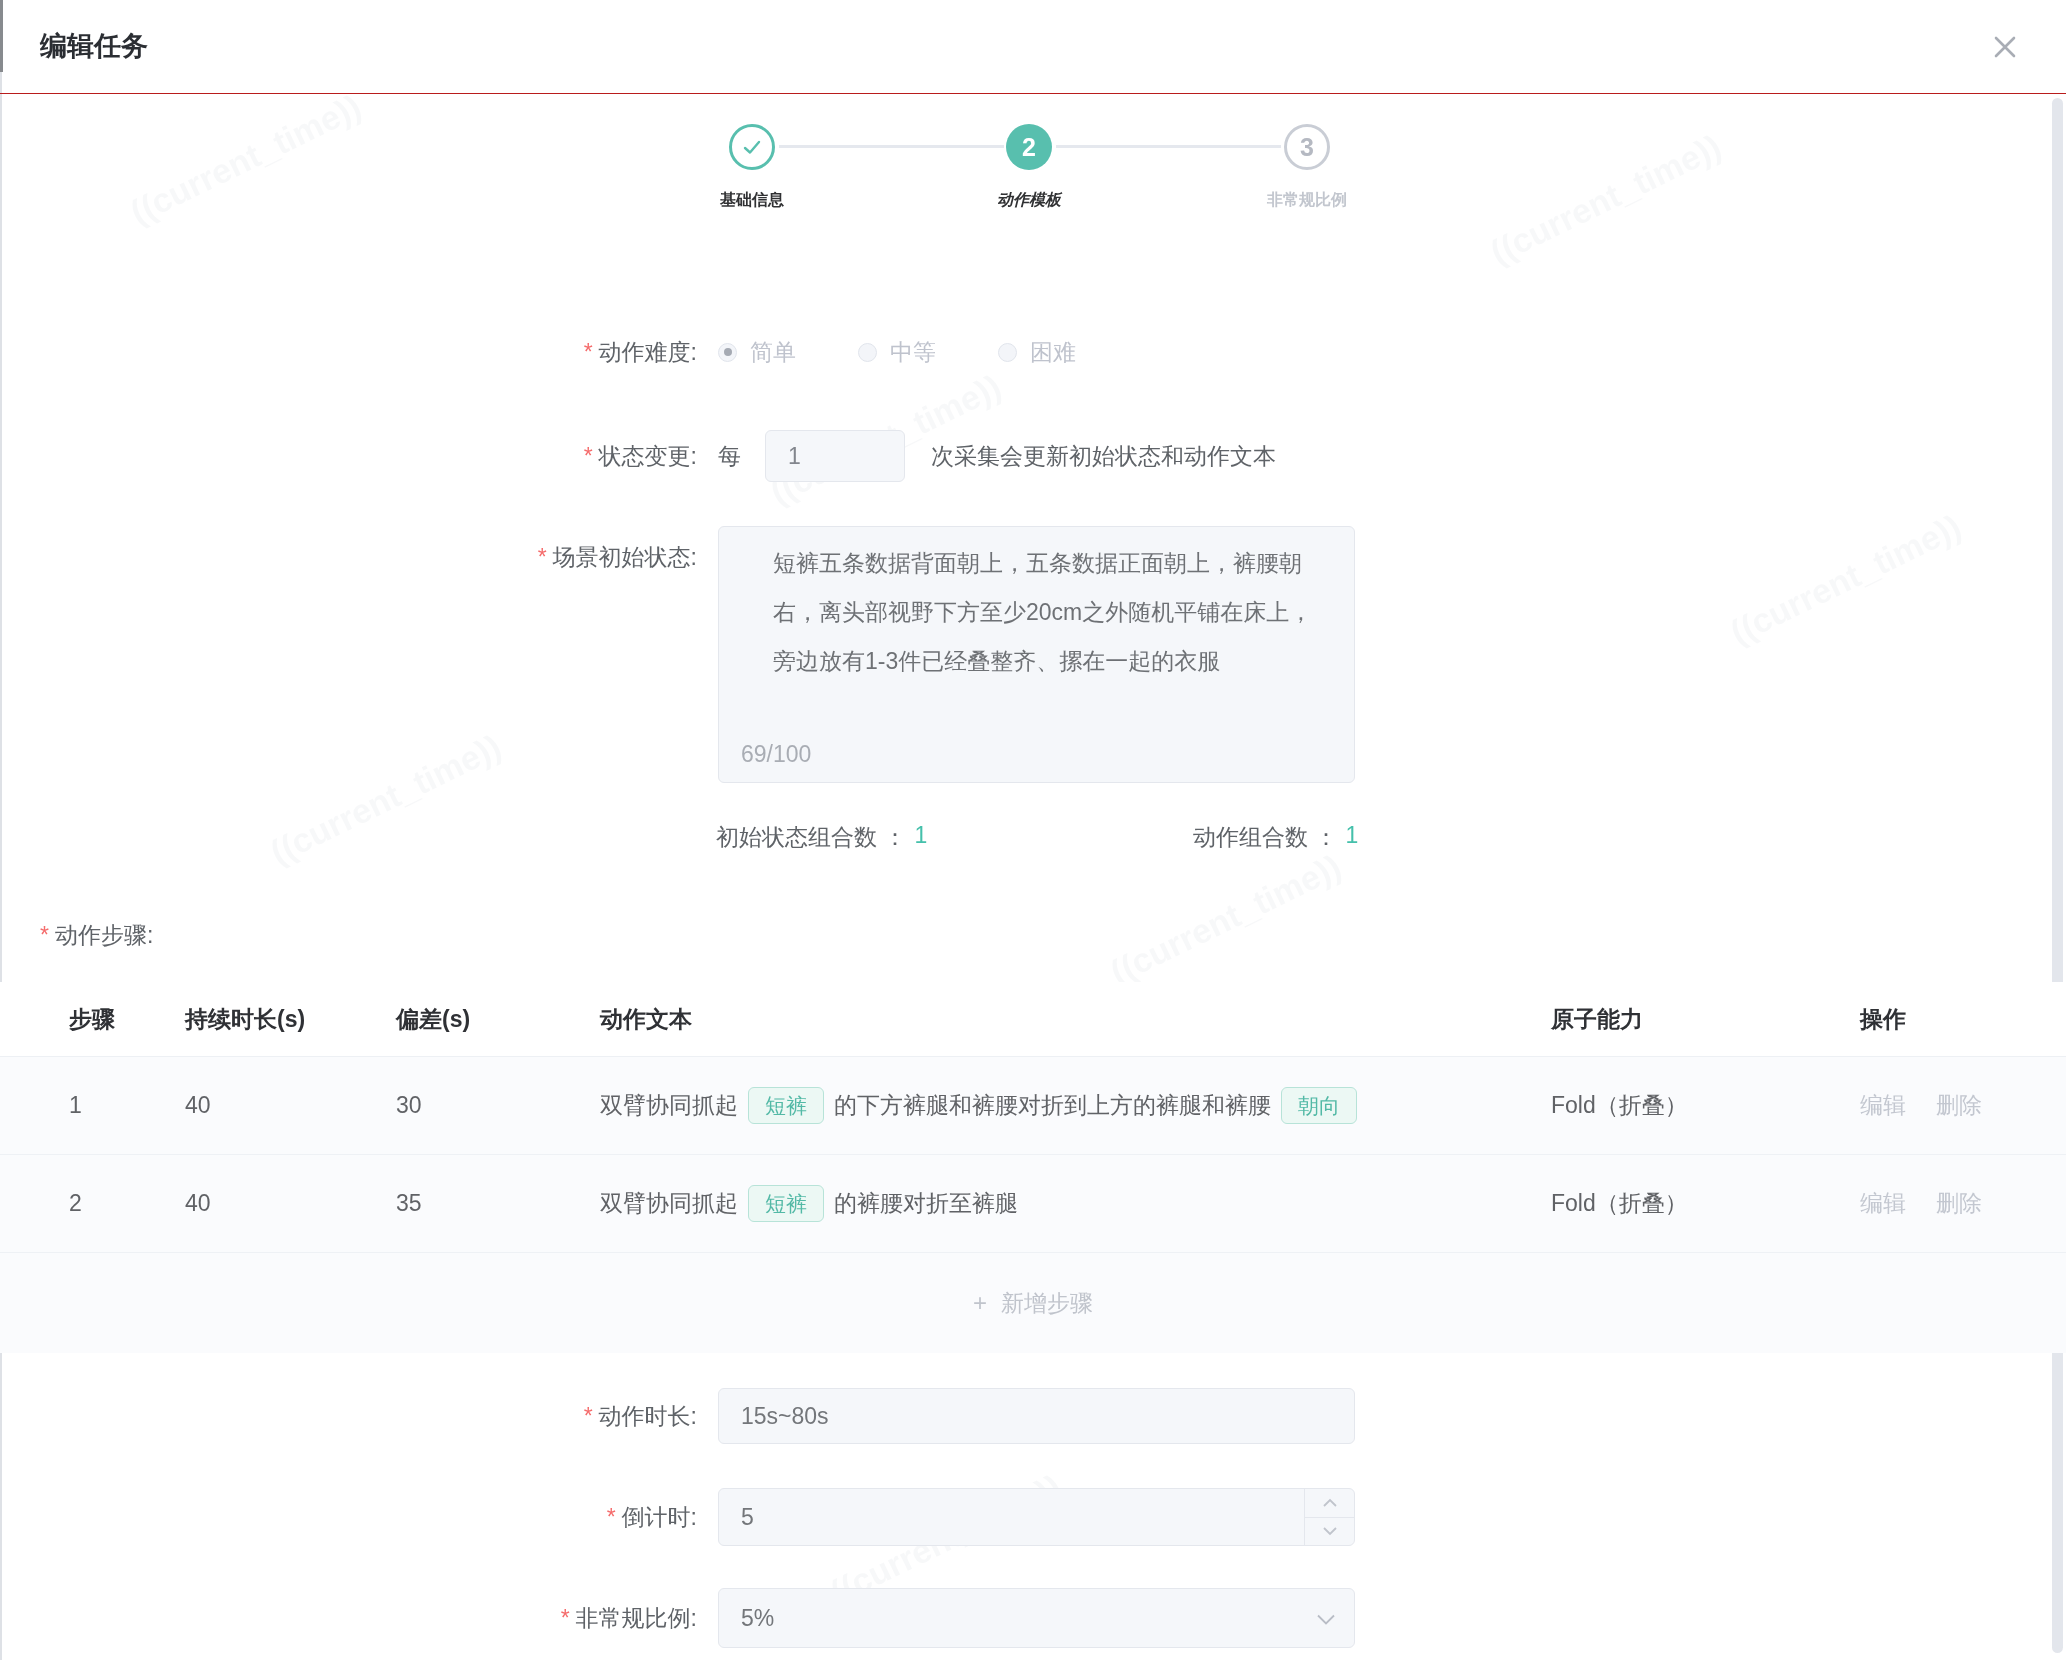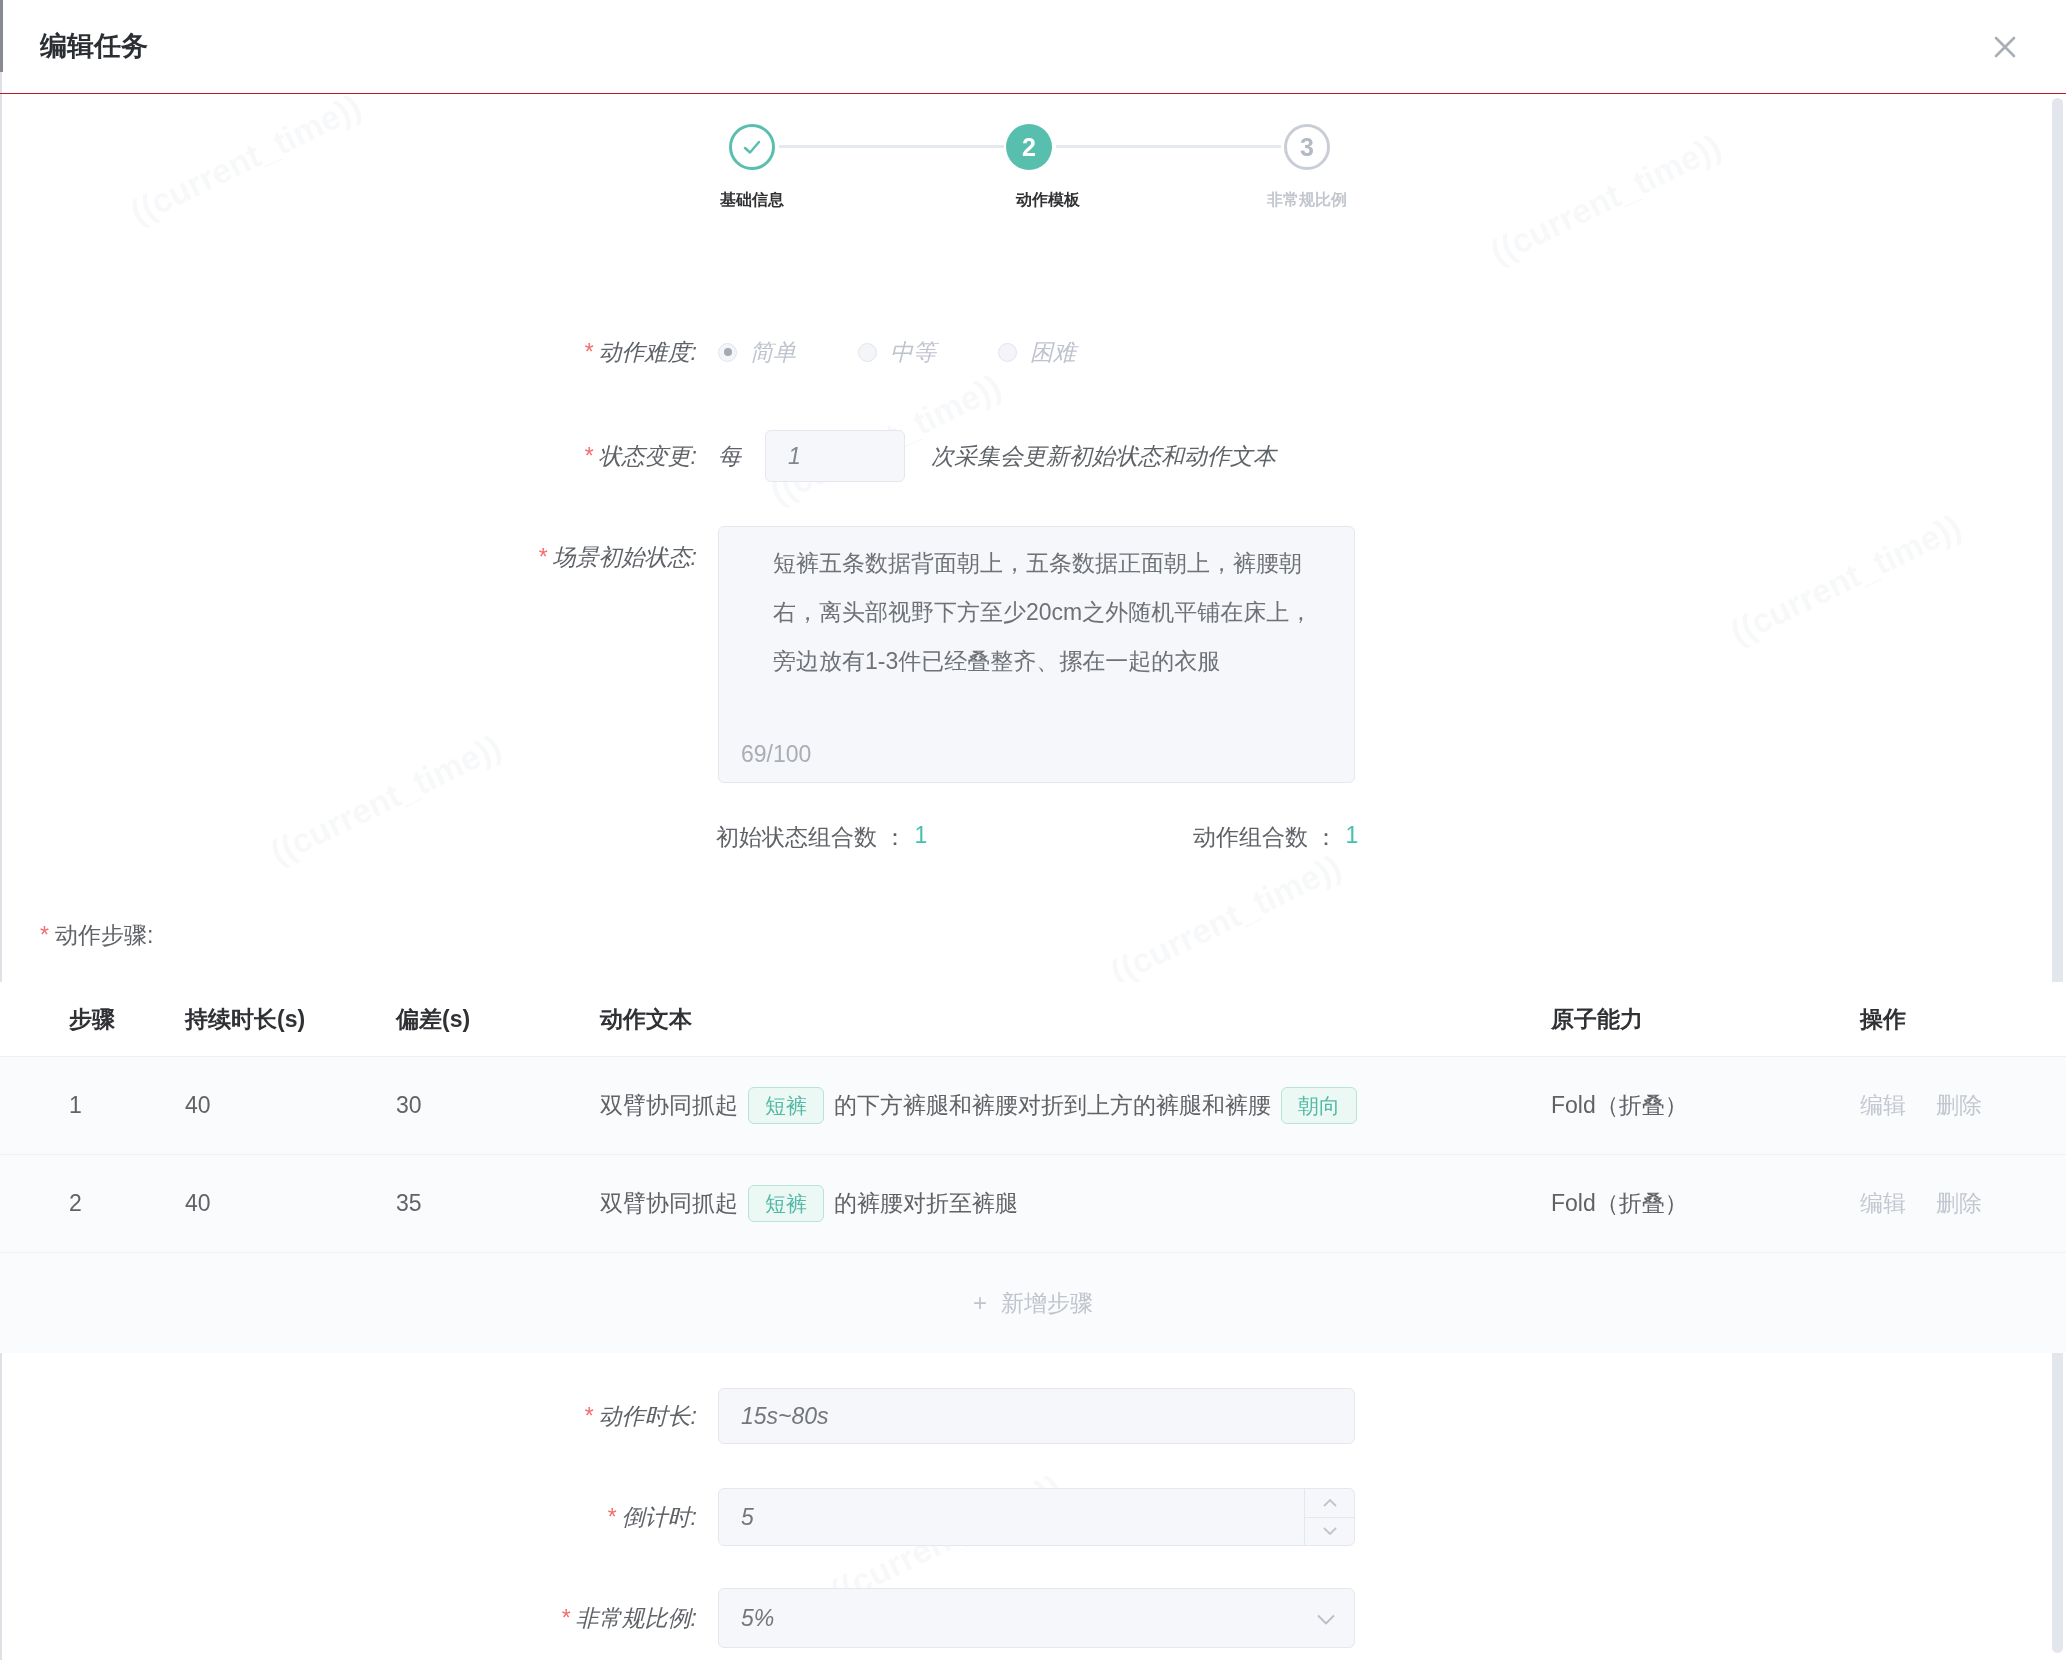--- a/index.html
+++ b/index.html
@@ -22,21 +22,21 @@
   
   .step-line{position:absolute;top:145px;height:3px;background:#e5e8ee;}
   .step-circle{position:absolute;top:124px;width:46px;height:46px;border-radius:50%;box-sizing:border-box;display:flex;align-items:center;justify-content:center;}
   .step-circle.done{border:3px solid #58bfae;background:#fff;}
   .step-circle.active{background:#58bfae;color:#fff;font-size:25px;font-weight:600;}
   .step-circle.pending{border:3px solid #c9cdd5;background:#fff;color:#b5b9c2;font-size:25px;font-weight:600;}
   .step-label{position:absolute;top:190px;width:220px;text-align:center;font-size:16px;font-weight:600;color:#303133;}
   .step-label.pending{color:#c2c6ce;}
 
   
-  .f-row{position:absolute;left:0;width:100%;font-style:italic;}
+  .f-row{position:absolute;left:0;width:100%;}
   .f-label{position:absolute;left:0;width:697px;text-align:right;font-size:23px;color:#5f6368;}
   .req{color:#f56c6c;margin-right:6px;}
   .f-control{position:absolute;left:718px;}
 
   
   .radio-group{display:flex;align-items:center;}
   .radio-item{display:flex;align-items:center;margin-right:62px;cursor:pointer;}
   .radio-circle{width:19px;height:19px;border-radius:50%;background:#f3f5f9;border:1px solid #e1e5ec;box-sizing:border-box;display:flex;align-items:center;justify-content:center;}
   .radio-circle .dot{width:8px;height:8px;border-radius:50%;background:#a5aab3;}
   .radio-text{margin-left:13px;font-size:23px;color:#bfc3cd;}
@@ -114,21 +114,21 @@
         </svg>
     </div>
     <div class="step-circle active" style="left:1006px;">
         <span>2</span>
       </div>
     <div class="step-circle pending" style="left:1284px;">
         <span>3</span>
       </div>
 
     <div class="step-label" style="left:642px;">基础信息</div>
-    <div class="step-label" style="left:938px;">动作模板</div>
+    <div class="step-label" style="left:919px;font-style:italic;">动作模板</div>
     <div class="step-label pending" style="left:1197px;">非常规比例</div>
   </div>
 
   <div class="f-row" style="top:330px;height:44px;">
     <div class="f-label" style="line-height:44px;"><span class="req">*</span><span>动作难度:</span></div>
     <div class="f-control radio-group" style="top:0;height:44px;">
       <div class="radio-item">
         <span class="radio-circle">
             <span class="dot"></span>
           </span>

